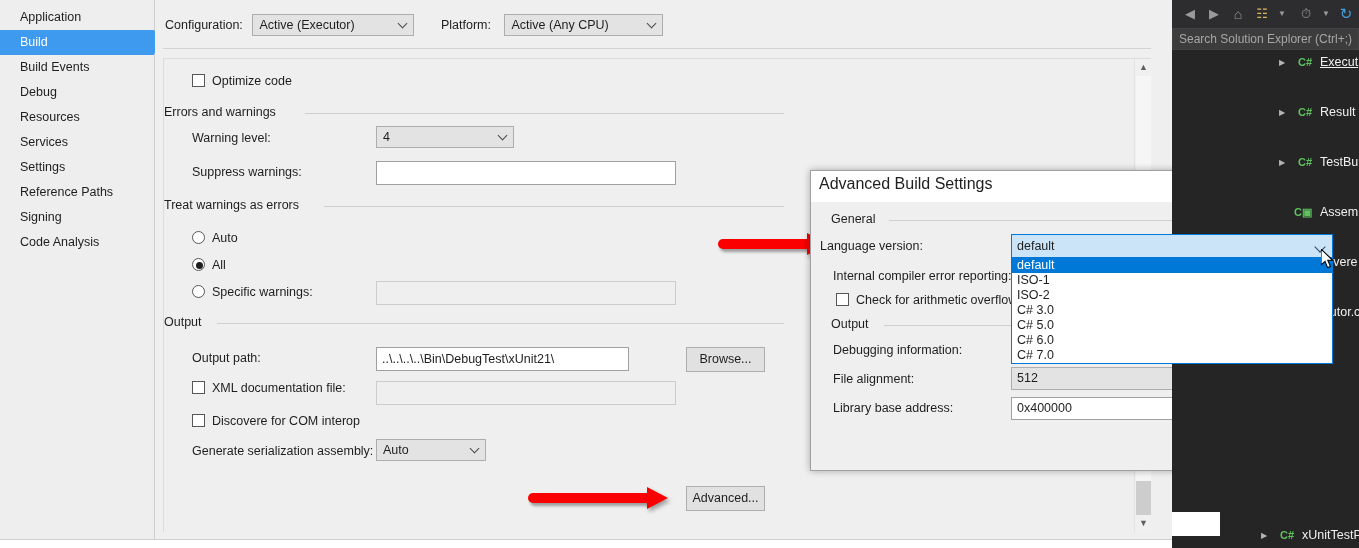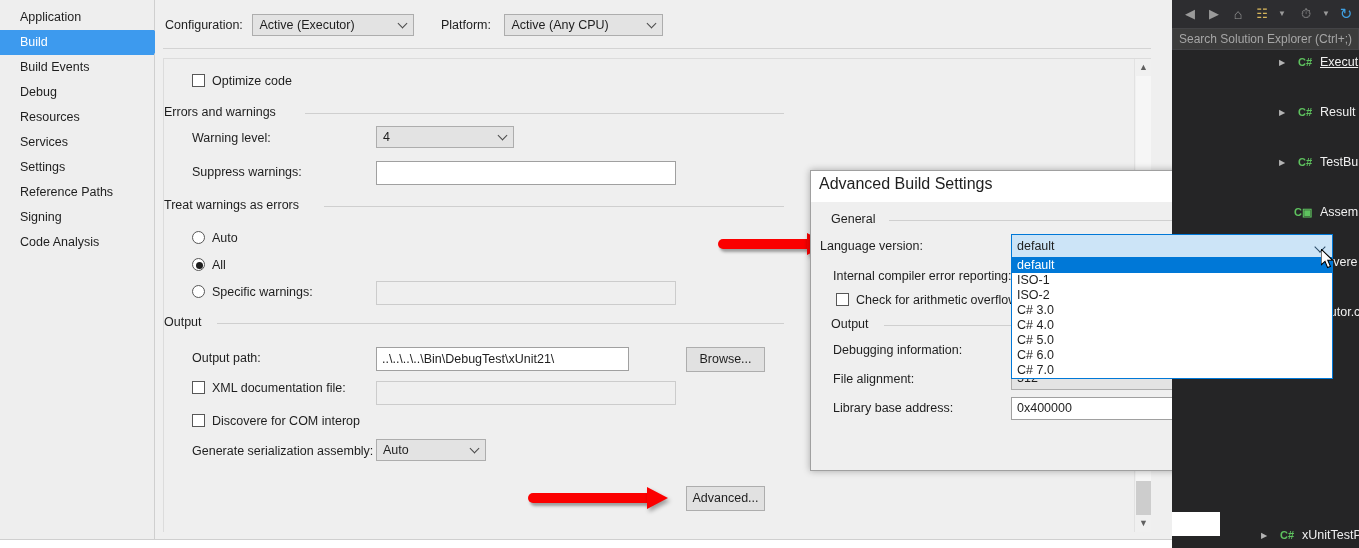--- a/index.html
+++ b/index.html
@@ -412,21 +412,20 @@
 
     <div id="lang-combo">
       <span>default</span>
       <span class="chev2"></span>
     </div>
     <div id="lang-list">
       <div class="opt sel">default</div>
       <div class="opt">ISO-1</div>
       <div class="opt">ISO-2</div>
       <div class="opt">C# 3.0</div>
-      <div class="opt">C# 4.0</div>
       <div class="opt">C# 5.0</div>
       <div class="opt">C# 6.0</div>
       <div class="opt">C# 7.0</div>
     </div>
 
     <svg id="cursor" width="16" height="22" viewBox="0 0 16 22">
       <polygon points="0,0 0,16 4,12.4 6.6,18.6 9.4,17.4 6.8,11.3 11.7,11.3" fill="#ffffff" stroke="#000000" stroke-width="1.1"></polygon>
     </svg>
 
     <div class="okbtn focused" style="left:365px; top:266px; width:82px;">OK</div>

